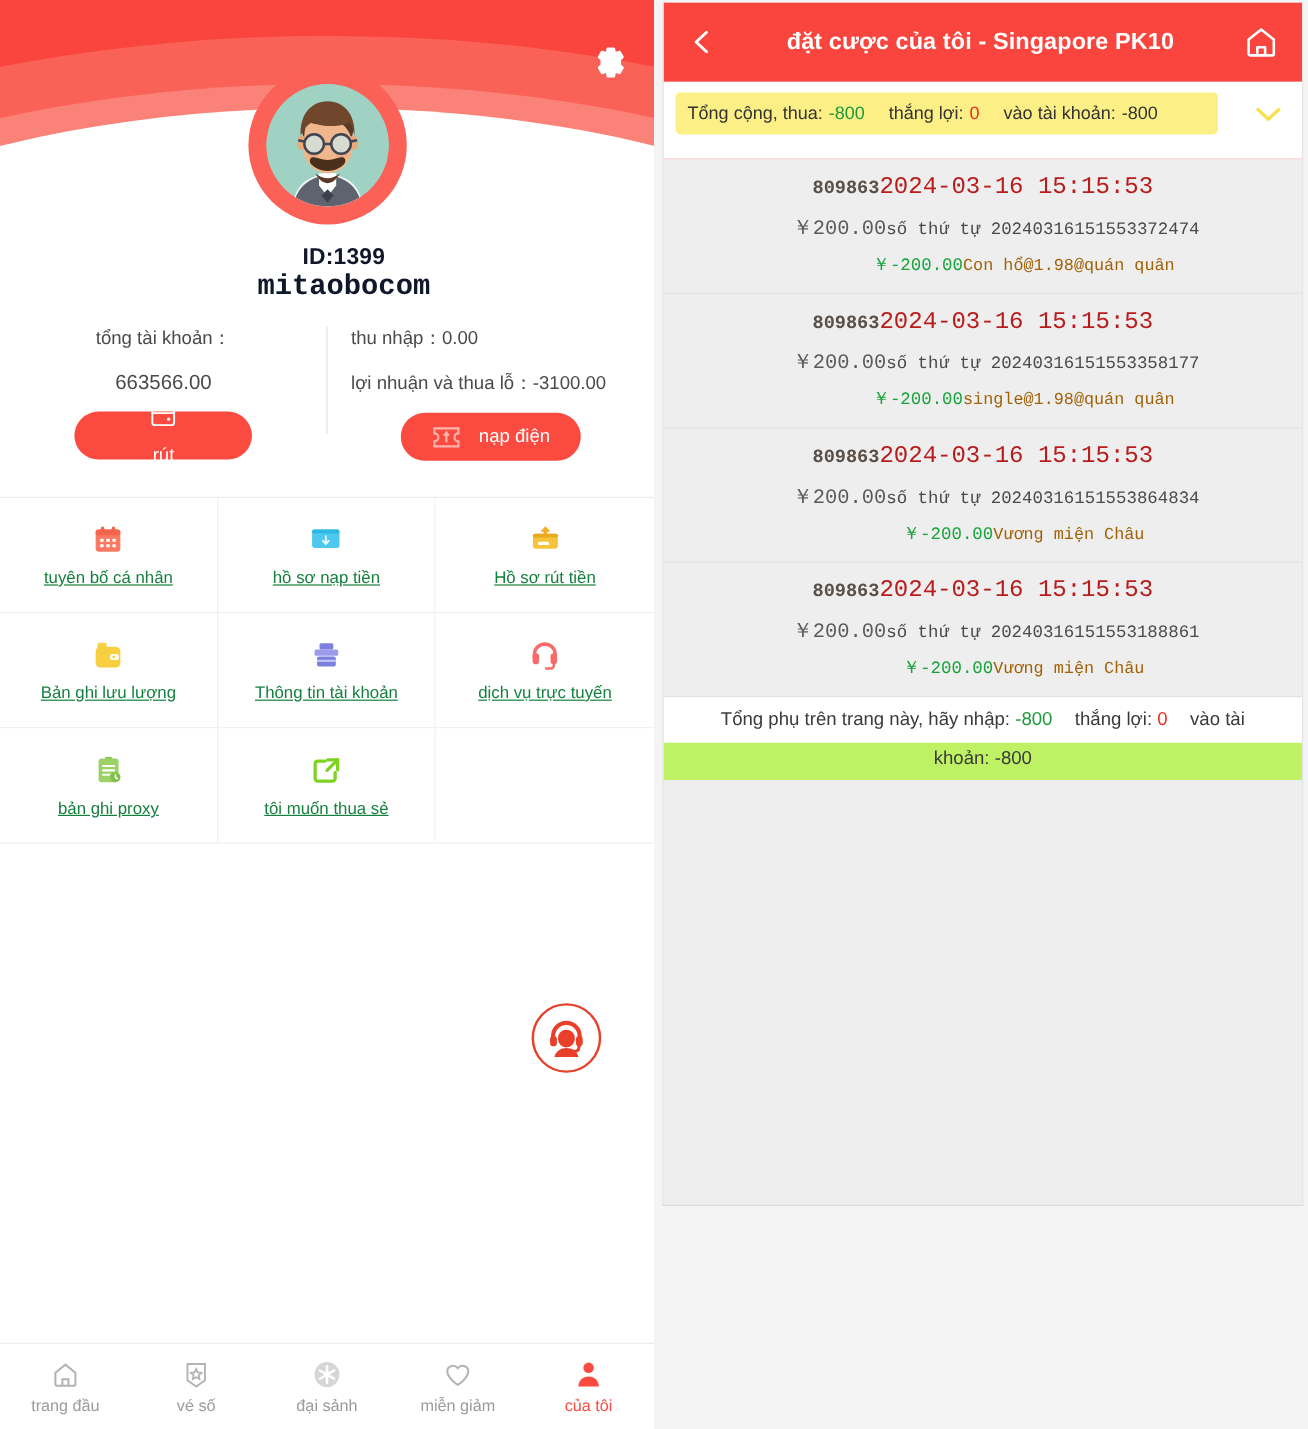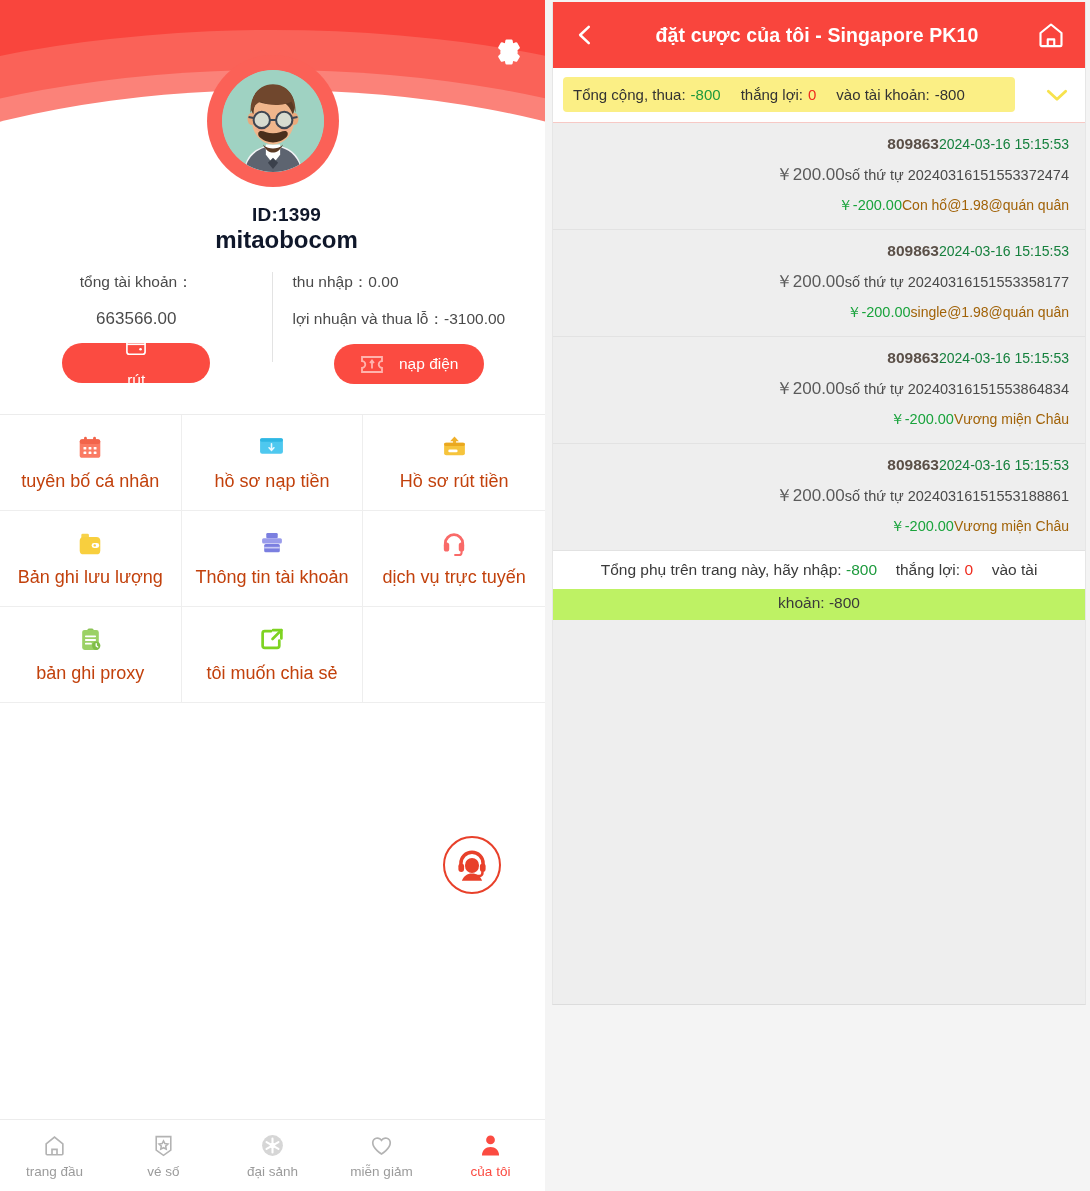--- a/index.html
+++ b/index.html
@@ -52,21 +52,21 @@
     background: #9fd2c2; overflow: hidden; z-index: 4;
   }
   .avatar svg { display: block; width: 102px; height: 102px; }
 
   .id-block {
     position: absolute; top: 205px; left: 0; right: 0;
     text-align: center; z-index: 5;
     color: #0f172a; line-height: 1.05; margin-left: 28px;
   }
   .id-line { font-size: 19px; font-weight: 700; letter-spacing: .2px; }
-  .name-line { font-size: 24px; font-weight: 700; margin-top: 2px; }
+  .name-line { font-size: 24px; font-weight: 700; margin-top: 2px; font-family: Liberation Mono, monospace; }
 
   .balance-row {
     display: flex; background: #fff; padding: 6px 0 0 0;
     flex: none;
   }
   .bal-col { width: 50%; padding: 6px 14px 0 14px; text-align: center; position: relative; }
   .bal-col.left-col::after {
     content: ""; position: absolute; right: 0; top: 6px; bottom: 22px;
     width: 1px; background: #e3e3e3;
   }
@@ -99,21 +99,21 @@
     border-right: 1px solid #eeeeee;
     border-bottom: 1px solid #eeeeee;
     display: flex; flex-direction: column;
     align-items: center; justify-content: center; gap: 9px;
     cursor: pointer;
     background: #fff;
   }
   .menu-cell.empty { cursor: default; border-right: none; }
   .menu-cell:nth-child(3n) { border-right: none; }
   .menu-ico { height: 28px; display: flex; align-items: center; justify-content: center; }
-  .menu-label { font-size: 18px; color: #c2410c; }
+  .menu-label { font-size: 14px; color: #15803d; text-decoration: underline; }
 
   .cs-float {
     position: absolute; top: 836px; left: 443px;
     width: 58px; height: 58px; border-radius: 50%;
     border: 2px solid #e8402a;
     display: flex; align-items: center; justify-content: center;
     background: #fff; cursor: pointer;
   }
 
   .tabbar {
@@ -157,21 +157,21 @@
   }
   .rp-back { width: 36px; height: 36px; display:flex; align-items:center; justify-content:center; cursor:pointer; }
   .rp-title {
     flex: 1; text-align: center;
     color: #fff; font-size: 19.5px; font-weight: 700;
     letter-spacing: .1px;
   }
   .rp-home { width: 40px; height: 40px; display:flex; align-items:center; justify-content:center; cursor:pointer; }
 
   .summary-bar {
-    background: #fff; padding: 9px 10px 10px 10px; flex: none;
+    background: #fff; padding: 9px 10px 20px 10px; flex: none;
     border-bottom: 1px solid #f7c9c5;
     display: flex; align-items: center; gap: 24px;
   }
   .summary-chip {
     flex: 1;
     background: #fbef85;
     border-radius: 4px;
     padding: 9px 10px;
     font-size: 15px; color: #333;
     white-space: nowrap;
@@ -181,26 +181,27 @@
   .r { color: #ef2b1e; }
   .sep-sp { display:inline-block; width: 10px; }
   .chevron-toggle { width: 36px; height: 30px; display:flex; align-items:center; justify-content:center; cursor:pointer; }
 
   .bet-list { flex: none; background: #eeeeee; }
   .bet-item {
     padding: 12px 16px 14px 16px;
     border-bottom: 1px solid #e2e2e2;
   }
   .bet-row {
-    display: flex; align-items: baseline; justify-content: flex-end;
+    display: flex; align-items: baseline; justify-content: center;
     margin-bottom: 10px;
+    font-family: Liberation Mono, monospace;
   }
   .bet-row:last-child { margin-bottom: 0; }
   .bet-id { font-size: 15.5px; font-weight: 700; color: #5a4f47; }
-  .bet-time { font-size: 14px; color: #15803d; }
+  .bet-time { font-size: 20px; color: #b91c1c; }
   .bet-amount { font-size: 17px; color: #5a5a5a; padding-left: 22px; }
   .bet-order { font-size: 14.5px; color: #4a4a4a; }
   .bet-profit { font-size: 14.5px; color: #19a33c; padding-left: 68px; }
   .bet-desc { font-size: 14px; color: #a16207; }
 
   .page-total {
     background: #fff; text-align: center;
     padding: 11px 18px 5px 18px;
     font-size: 15.5px; color: #3a3a3a; line-height: 1.0;
     flex: none;
@@ -384,21 +385,21 @@
       </div>
 
       <div class="menu-cell">
         <span class="menu-ico">
           <svg width="26" height="25" viewBox="0 0 24 24" fill="none">
               <path d="M11 4H5a2 2 0 0 0-2 2v12a2 2 0 0 0 2 2h12a2 2 0 0 0 2-2v-5" stroke="#7ed321" stroke-width="2.6" stroke-linecap="round"></path>
               <path d="M13 3h8v8" stroke="#7ed321" stroke-width="2.6" stroke-linecap="round" stroke-linejoin="round"></path>
               <path d="M21 3l-8.5 8.5" stroke="#7ed321" stroke-width="2.6" stroke-linecap="round"></path>
             </svg>
         </span>
-        <span class="menu-label">tôi muốn chia sẻ</span>
+        <span class="menu-label">tôi muốn thua sẻ</span>
       </div>
 
       <div class="menu-cell empty"></div>
     </div>
 
     <div class="cs-float">
       <svg width="38" height="38" viewBox="0 0 24 24" fill="none">
         <path d="M5 13v-2a7 7 0 0 1 14 0v2" stroke="#e8402a" stroke-width="2.2" stroke-linecap="round"></path>
         <rect x="7.6" y="7.6" width="8.8" height="9.4" rx="4.4" fill="#e8402a"></rect>
         <rect x="3.4" y="11" width="3.6" height="5.4" rx="1.8" fill="#e8402a"></rect>

